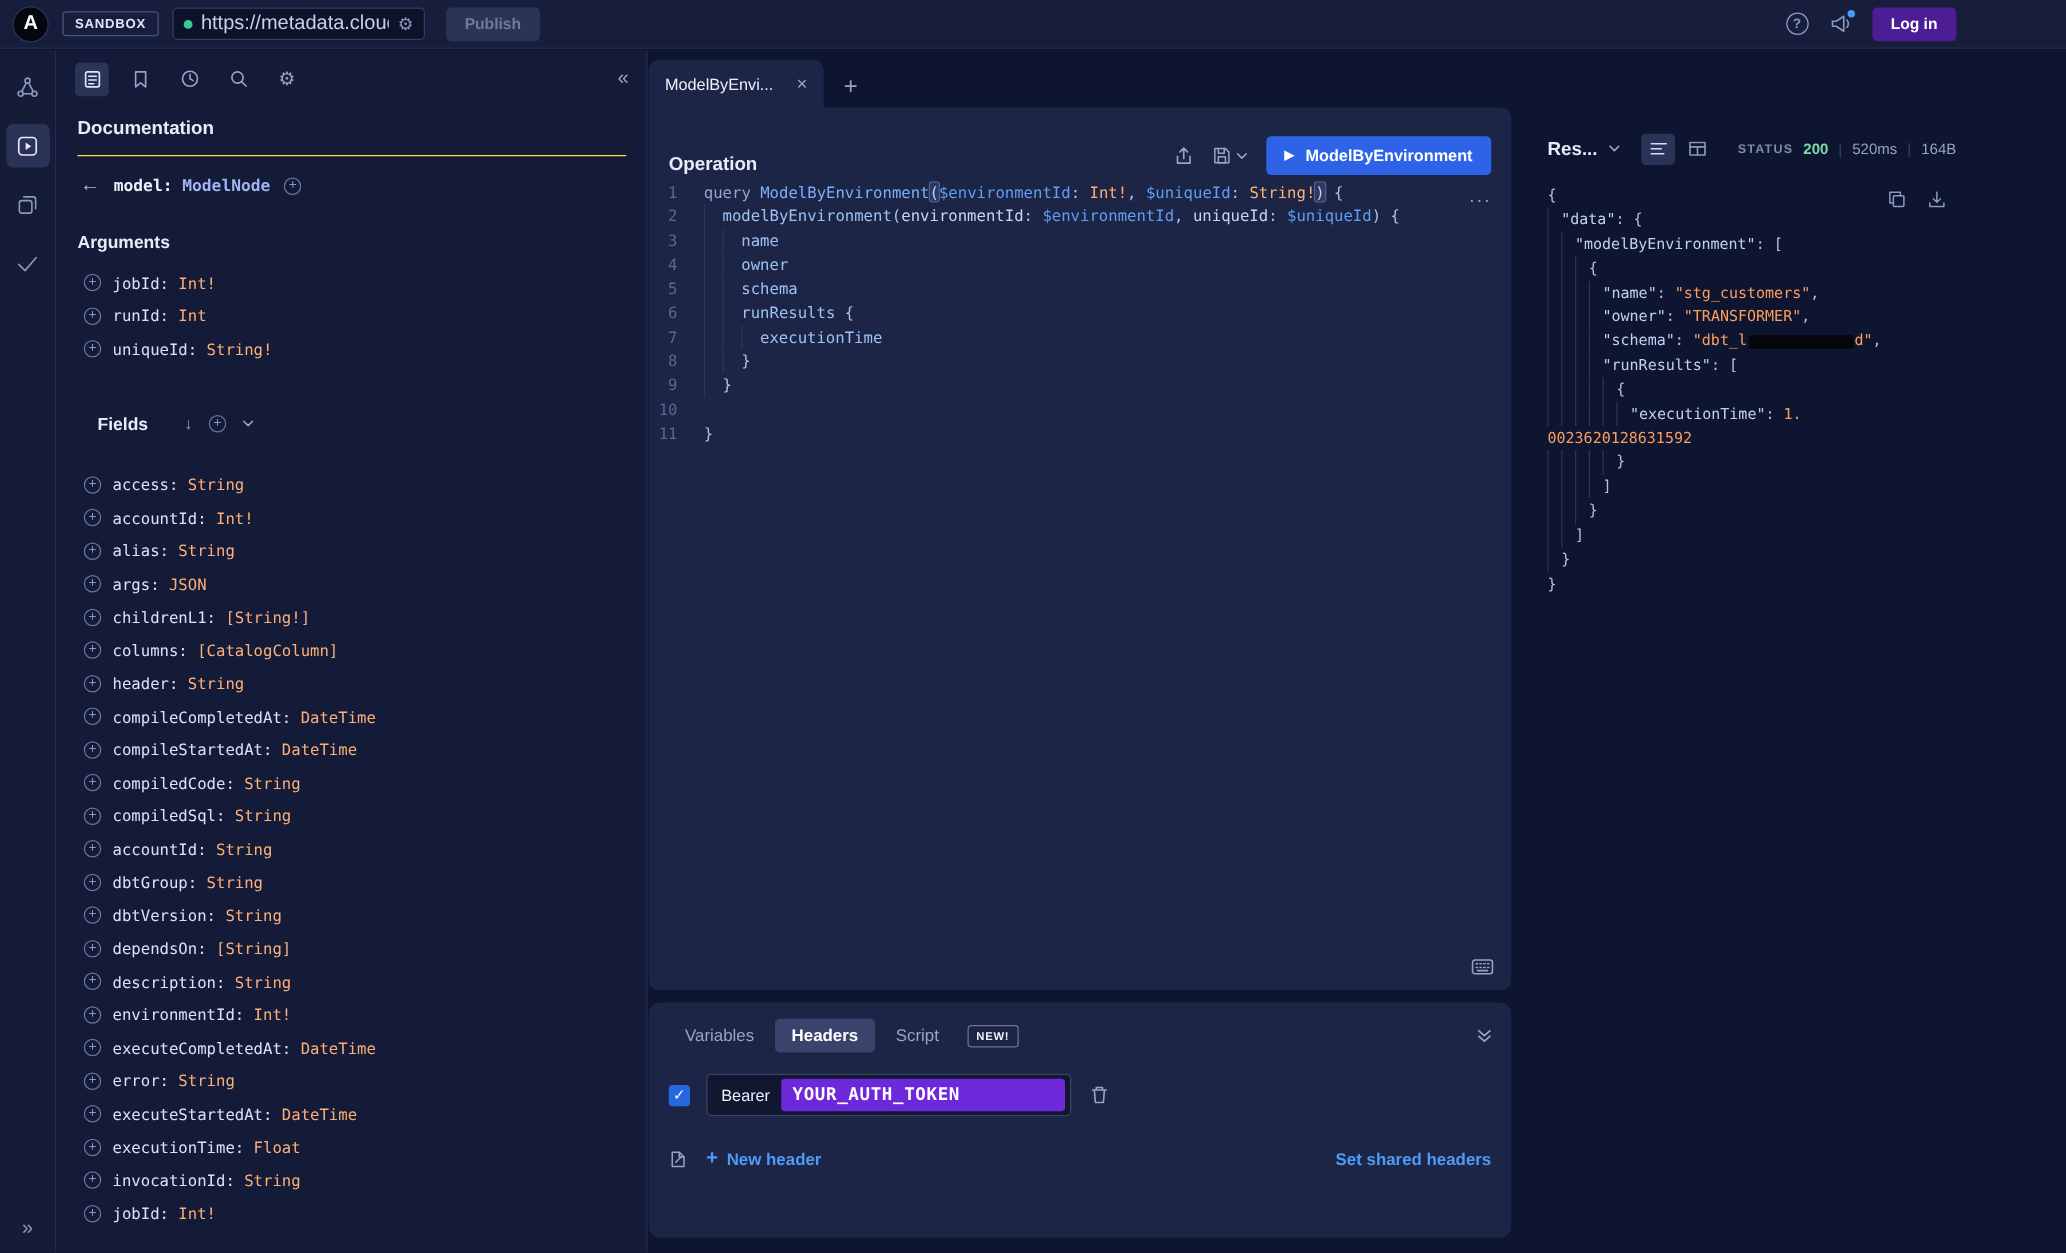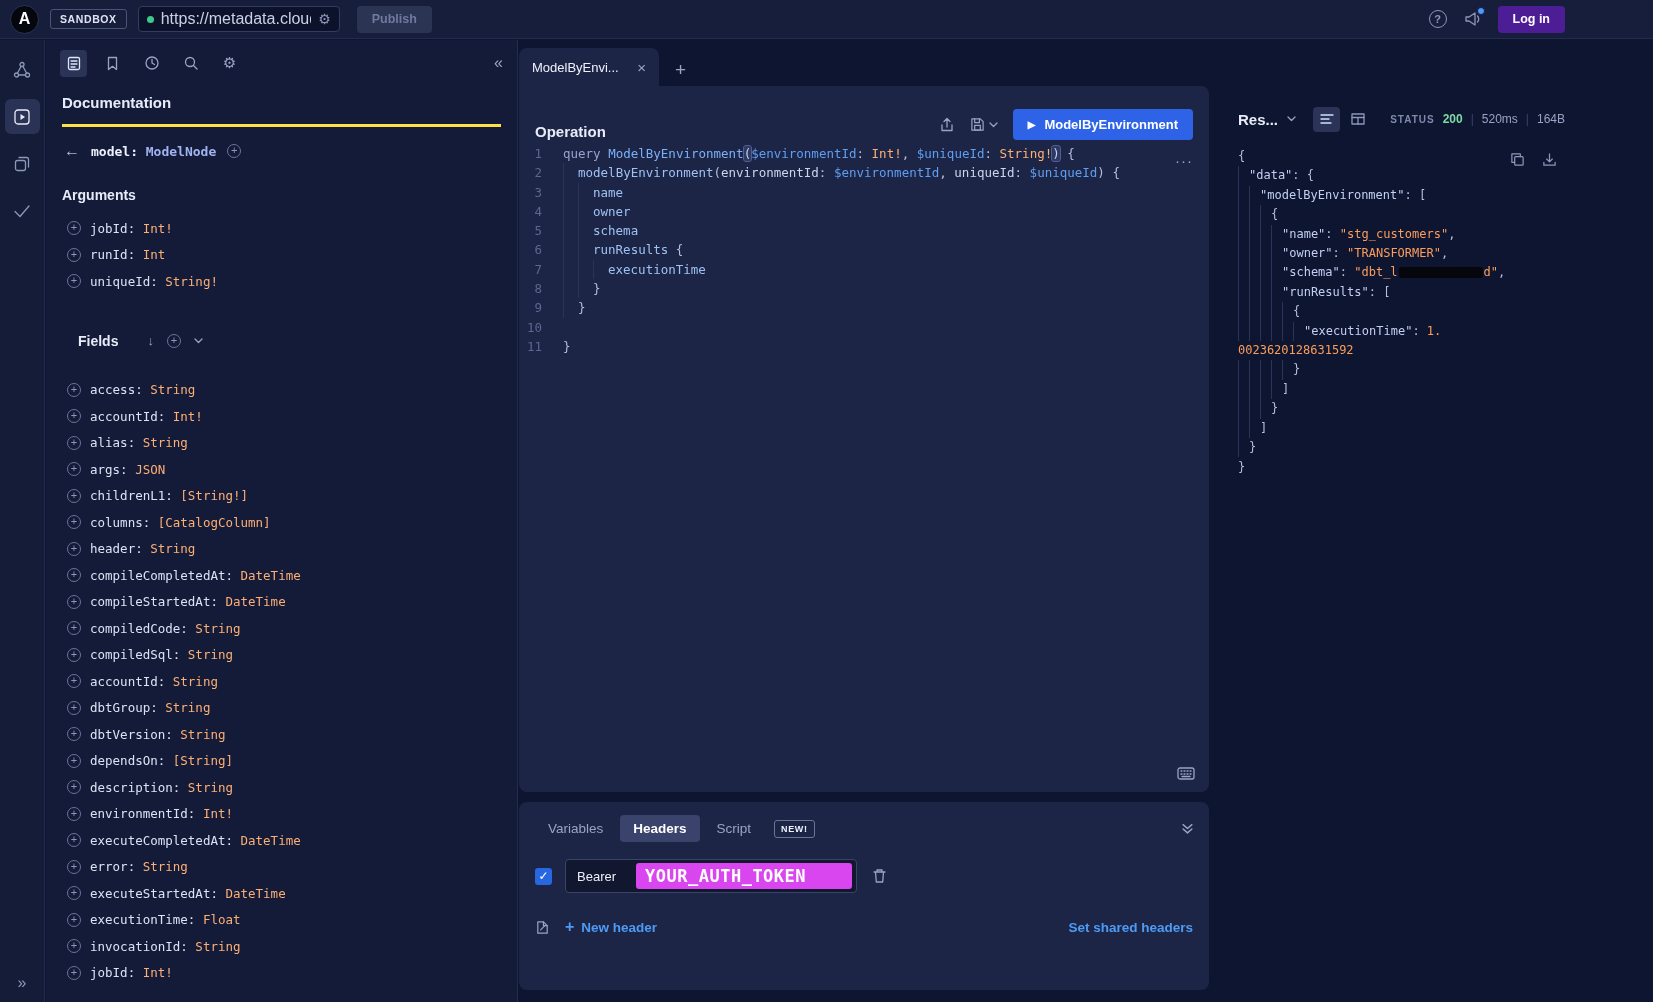--- a/index.html
+++ b/index.html
@@ -42,21 +42,21 @@
 
   
   #docpanel{position:absolute;left:46px;top:40px;width:472px;bottom:0;background:#141b38;
     border-right:1px solid #232b4e;overflow:hidden}
   .doc-toolbar{height:46px;display:flex;align-items:center;gap:12px;padding:0 14px}
   .tool-btn{width:27px;height:27px;border-radius:4px;display:flex;align-items:center;
     justify-content:center;color:#99a3c4}
   .tool-btn.active{background:#2b3457;color:#dfe6fa}
   .collapse{margin-left:auto;color:#99a3c4;font-size:16px}
   .doc-body{padding:8px 16px 0 16px}
-  .doc-title{font-size:15px;font-weight:bold;padding-bottom:13px;border-bottom:3px solid #fde047}
+  .doc-title{font-size:15px;font-weight:bold;padding-bottom:13px;border-bottom:1px solid #fde047}
   .crumb{display:flex;align-items:center;gap:11px;height:40px;margin-top:4px;padding-left:2px}
   .crumb-arrow{color:#aeb8d8;font-size:16px;line-height:1}
   .crumb-text{font-family:"DejaVu Sans Mono",monospace;font-size:13px}
   .crumb-field{color:#eef1fb;font-weight:bold}
   .crumb-type{color:#9fb4f0;font-weight:bold}
   .sec-title{font-size:14px;font-weight:bold;margin:16px 0 12px}
   .fields-head{display:flex;align-items:center;gap:13px;margin:22px 0 12px}
   .sorticon{color:#99a3c4;font-size:13px;line-height:1}
   .headchev{color:#99a3c4}
   .doc-row{display:flex;align-items:center;gap:9px;height:26.5px;padding-left:5px}
@@ -109,24 +109,24 @@
   .req-tab.active{background:#39436b;color:#fff;font-weight:bold}
   .new-badge{border:1px solid #6b7494;color:#eef1fb;font-size:9px;font-weight:bold;border-radius:3px;
     padding:3px 6px;letter-spacing:.6px;margin-left:6px}
   .req-collapse{margin-left:auto;color:#99a3c4}
   .hdr-row{display:flex;align-items:center;gap:13px;margin-top:17px}
   .chk{width:17px;height:17px;background:#2767e0;border-radius:3px;color:#fff;font-size:12px;
     display:flex;align-items:center;justify-content:center;flex:none}
   .key-input{width:282px;height:34px;background:#10172f;border:1px solid #3a4468;border-radius:4px;
     color:#eef1fb;font-size:13px;padding:0 11px;font-family:"Liberation Sans",sans-serif;outline:none}
   .val-field{width:292px;height:34px;border:1px solid #3a4468;border-radius:4px;display:flex;
-    align-items:center;padding:0 4px 0 11px;gap:20px;background:#10172f}
+    align-items:center;padding:0 4px 0 11px;gap:9px;background:#10172f}
   .val-prefix{font-size:13px;color:#eef1fb}
-  .token-box{flex:1;height:26px;background:#d946ef;border-radius:3px;display:flex;align-items:center;
-    padding:0 9px;font-family:"DejaVu Sans Mono",monospace;font-size:17px;font-weight:bold;
+  .token-box{flex:1;height:26px;background:#6d28d9;border-radius:3px;display:flex;align-items:center;
+    padding:0 9px;font-family:"DejaVu Sans Mono",monospace;font-size:14px;font-weight:bold;
     letter-spacing:.5px;color:#fff}
   .trash{color:#99a3c4;margin-left:2px}
   .req-foot{display:flex;align-items:center;margin-top:26px;gap:15px}
   .foot-icon{color:#99a3c4}
   .newhdr{color:#4d9bf5;font-size:13.5px;font-weight:bold;display:flex;align-items:center;gap:7px}
   .plus-g{font-size:16px;line-height:1}
   .shared{margin-left:auto;color:#4d9bf5;font-size:13.5px;font-weight:bold}
 
   
   #resp{position:absolute;left:1232px;top:104px;right:0;bottom:0;padding-left:6px}

